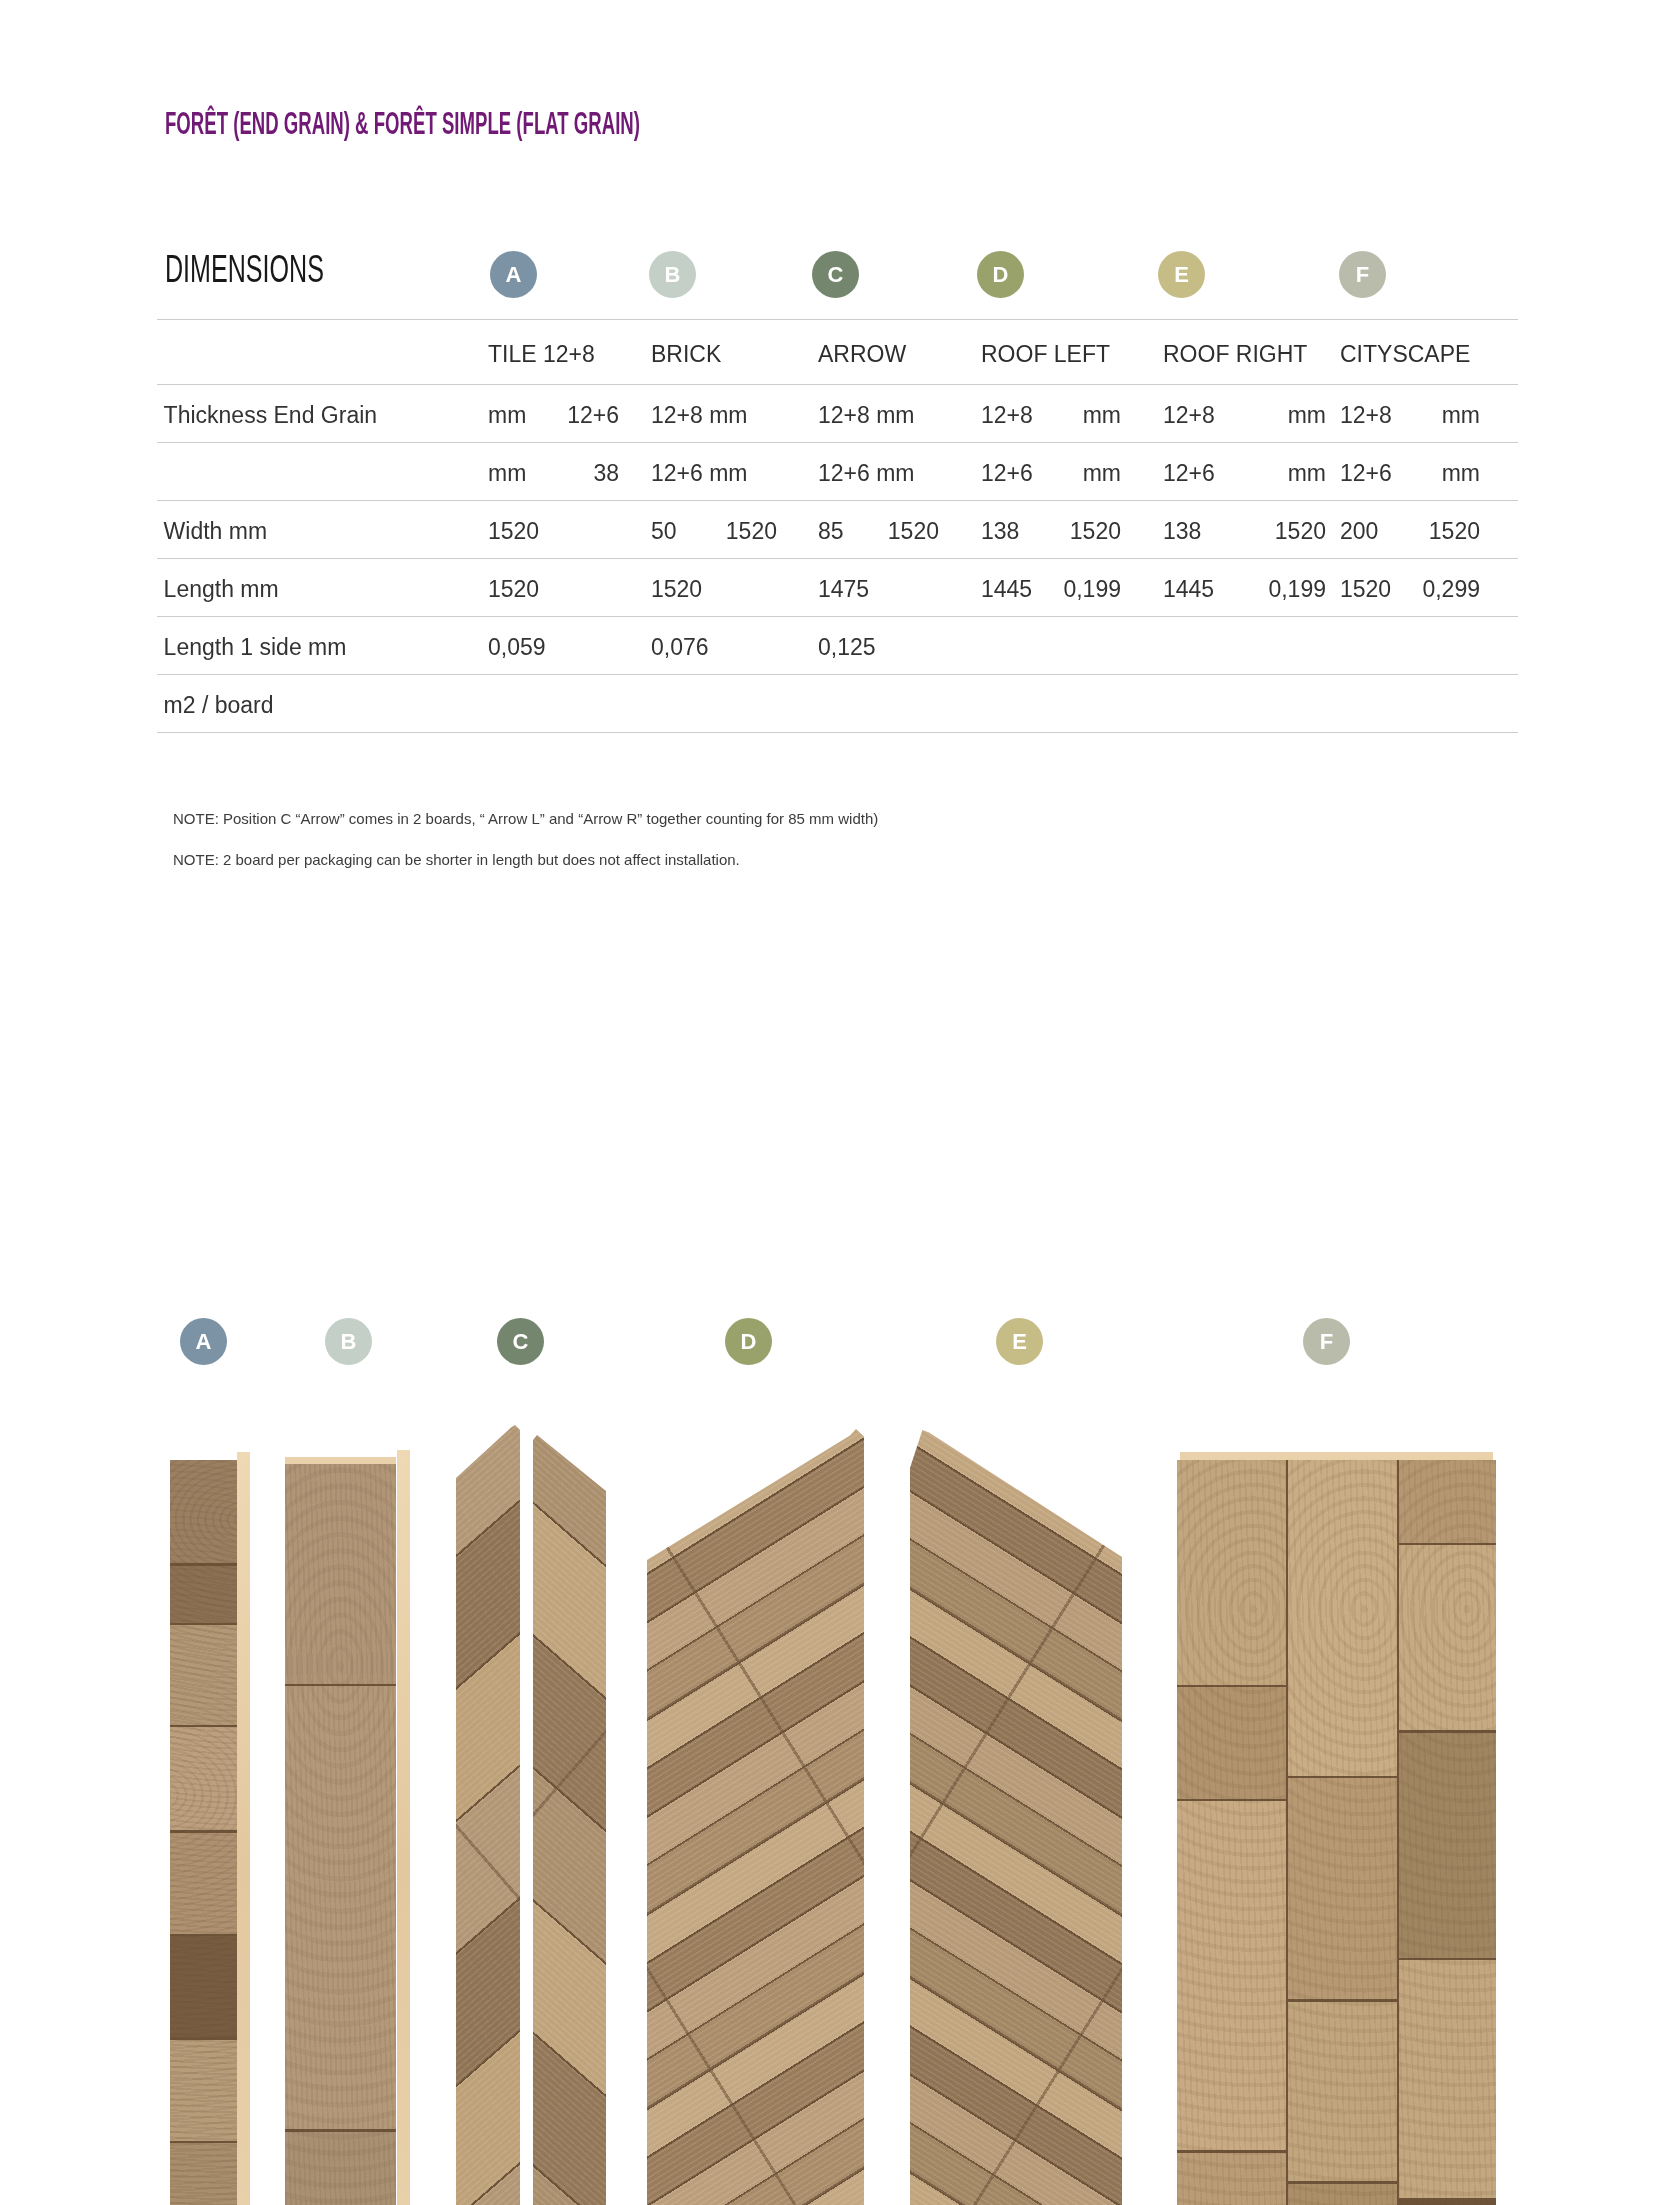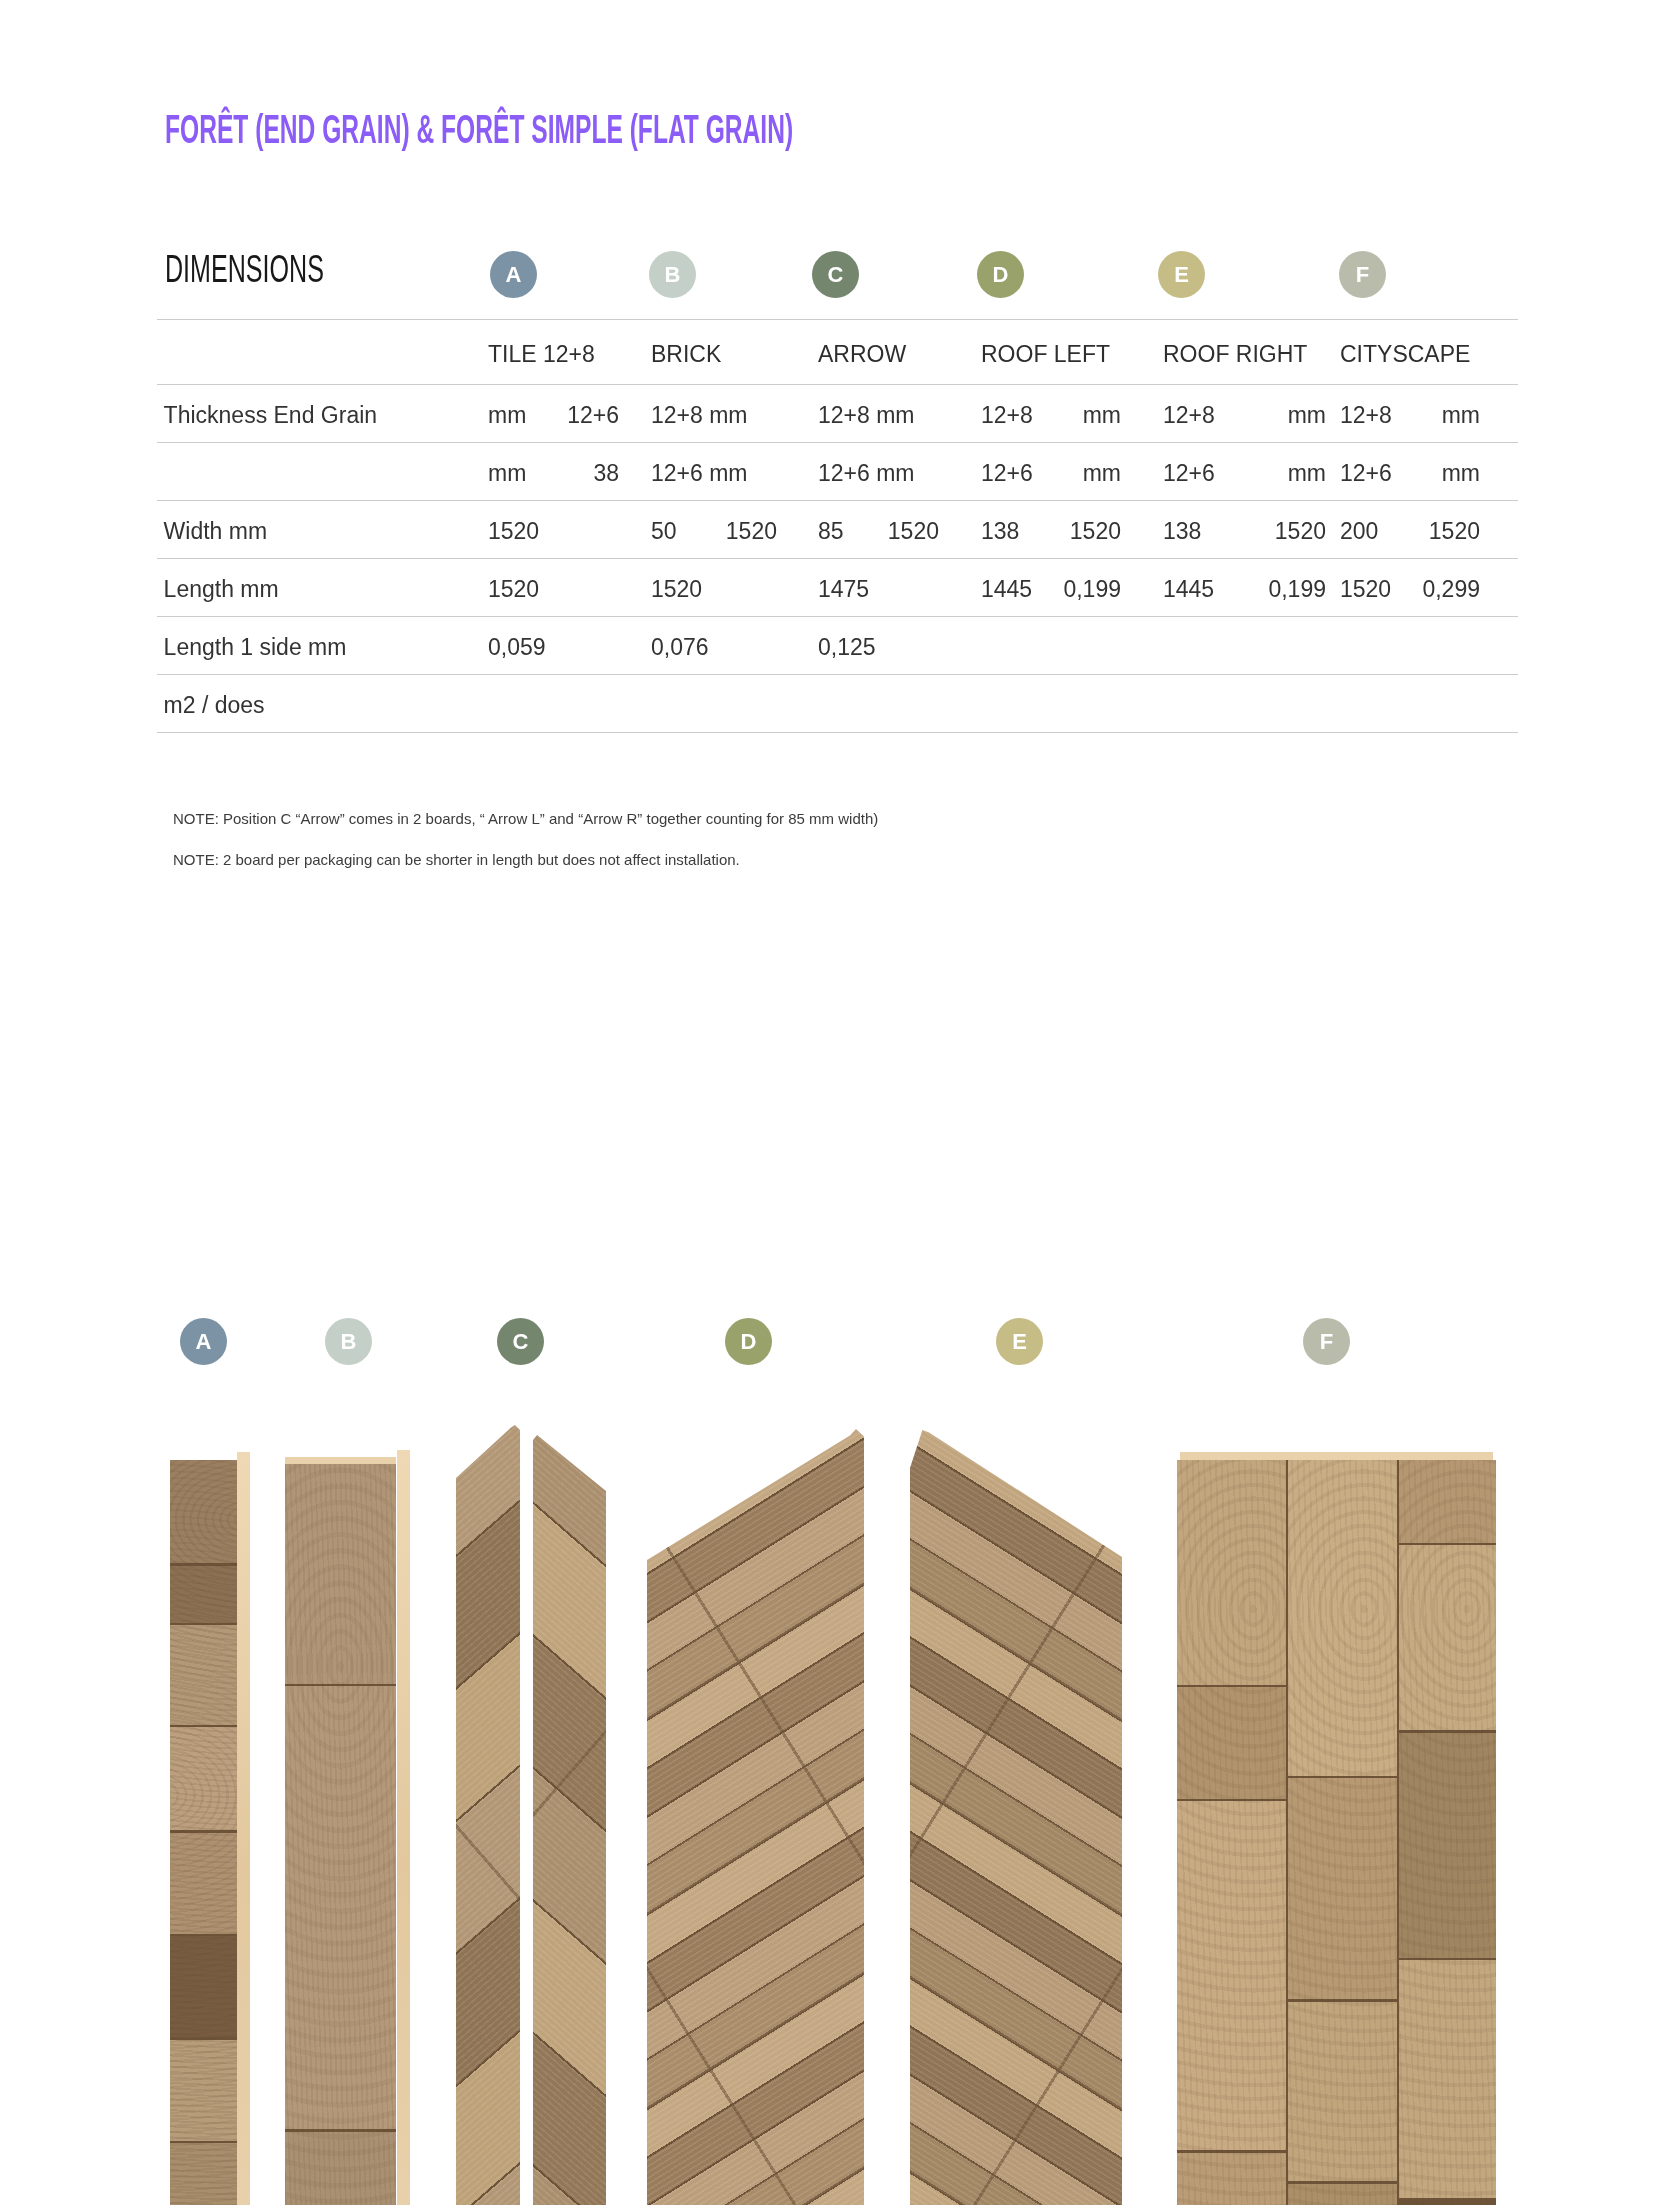--- a/index.html
+++ b/index.html
@@ -1,21 +1,21 @@
 <!DOCTYPE html>
 <html style="font-size:13.2px"><head>
 <meta charset="utf-8">
 <style>
   html,body{margin:0;padding:0;background:#ffffff;}
   .page{position:relative;width:1654px;height:2205px;background:#ffffff;overflow:hidden;
         font-family:"Liberation Sans", sans-serif;color:#333;}
   .cond{display:inline-block;transform-origin:0 50%;white-space:nowrap;}
 
   
-  .title{position:absolute;left:165px;top:107px;font-size:41px;font-weight:bold;color:#8b5cf6;line-height:1.1;}
+  .title{position:absolute;left:165px;top:107px;font-size:31px;font-weight:bold;color:#701a75;line-height:1.1;}
   .title .cond{transform:scaleX(.60);}
   .dims-head{position:absolute;left:165px;top:249px;font-size:38px;font-weight:normal;color:#181818;line-height:1.1;}
   .dims-head .cond{transform:scaleX(.66);}
 
   
   .badge{position:absolute;width:47px;height:47px;border-radius:50%;display:flex;align-items:center;justify-content:center;
          color:#fff;font-size:22px;font-weight:bold;}
   .bg-a{background:#7b93a4;} .bg-b{background:#c3cfc7;} .bg-c{background:#75866f;}
   .bg-d{background:#99a26b;} .bg-e{background:#c6bd86;} .bg-f{background:#b9bcab;}
   .badges-top .p0{left:490px;top:251px;} .badges-top .p1{left:649px;top:251px;}
@@ -306,21 +306,21 @@
           <span></span>
         </div>
       <div class="cell cF">
           <span></span>
           <span></span>
         </div>
     </div>
 
     <div class="trow">
       <div class="cell cl">
-          <span>m2 / does</span>
+          <span>m2 / board</span>
         </div>
       <div class="cell cA">
           <span></span>
           <span></span>
         </div>
       <div class="cell cB">
           <span></span>
           <span></span>
         </div>
       <div class="cell cC">

